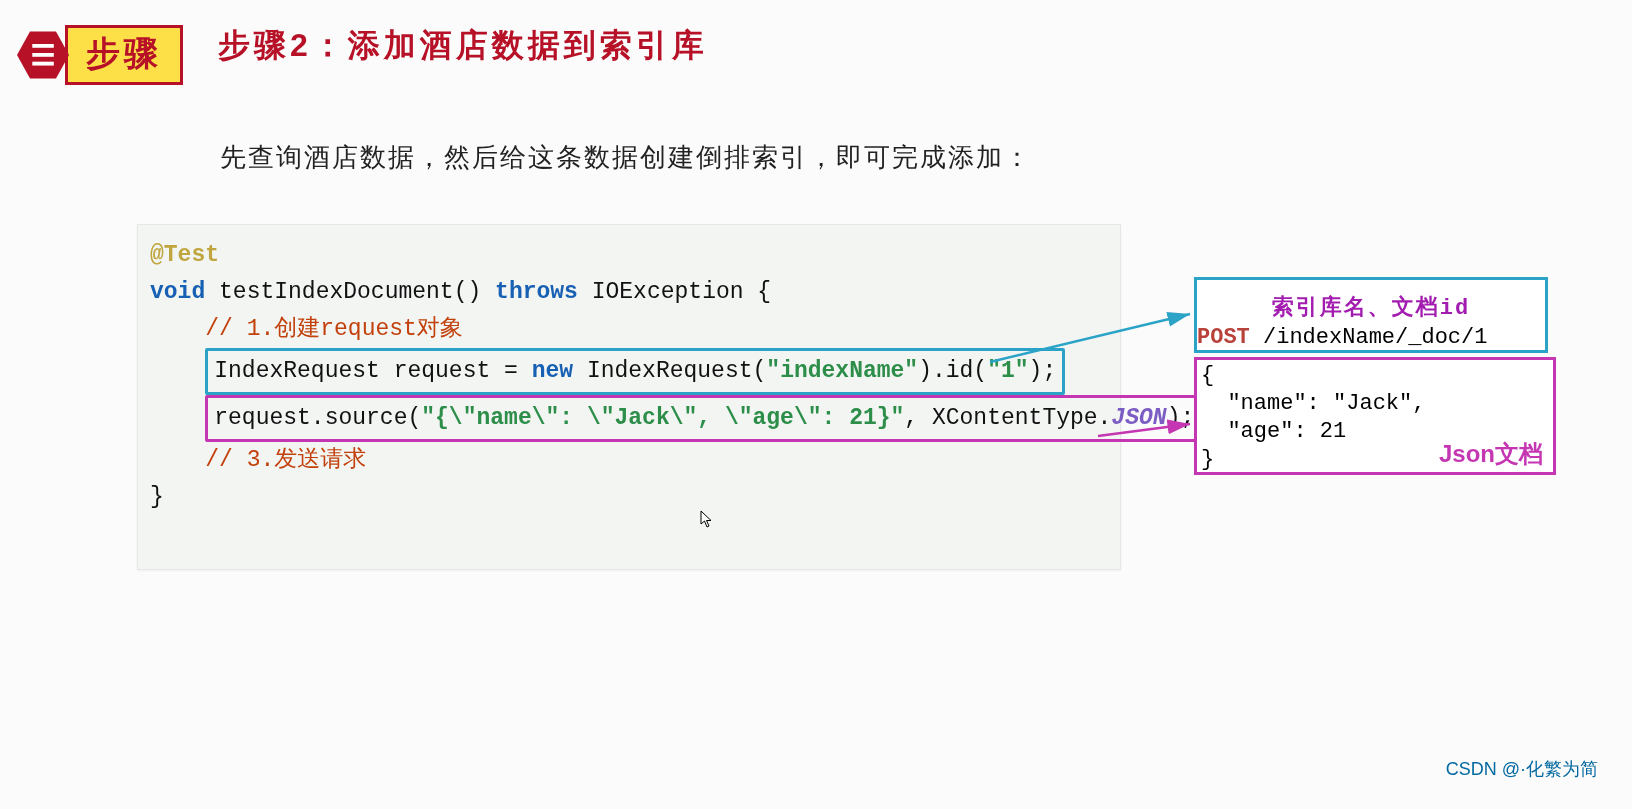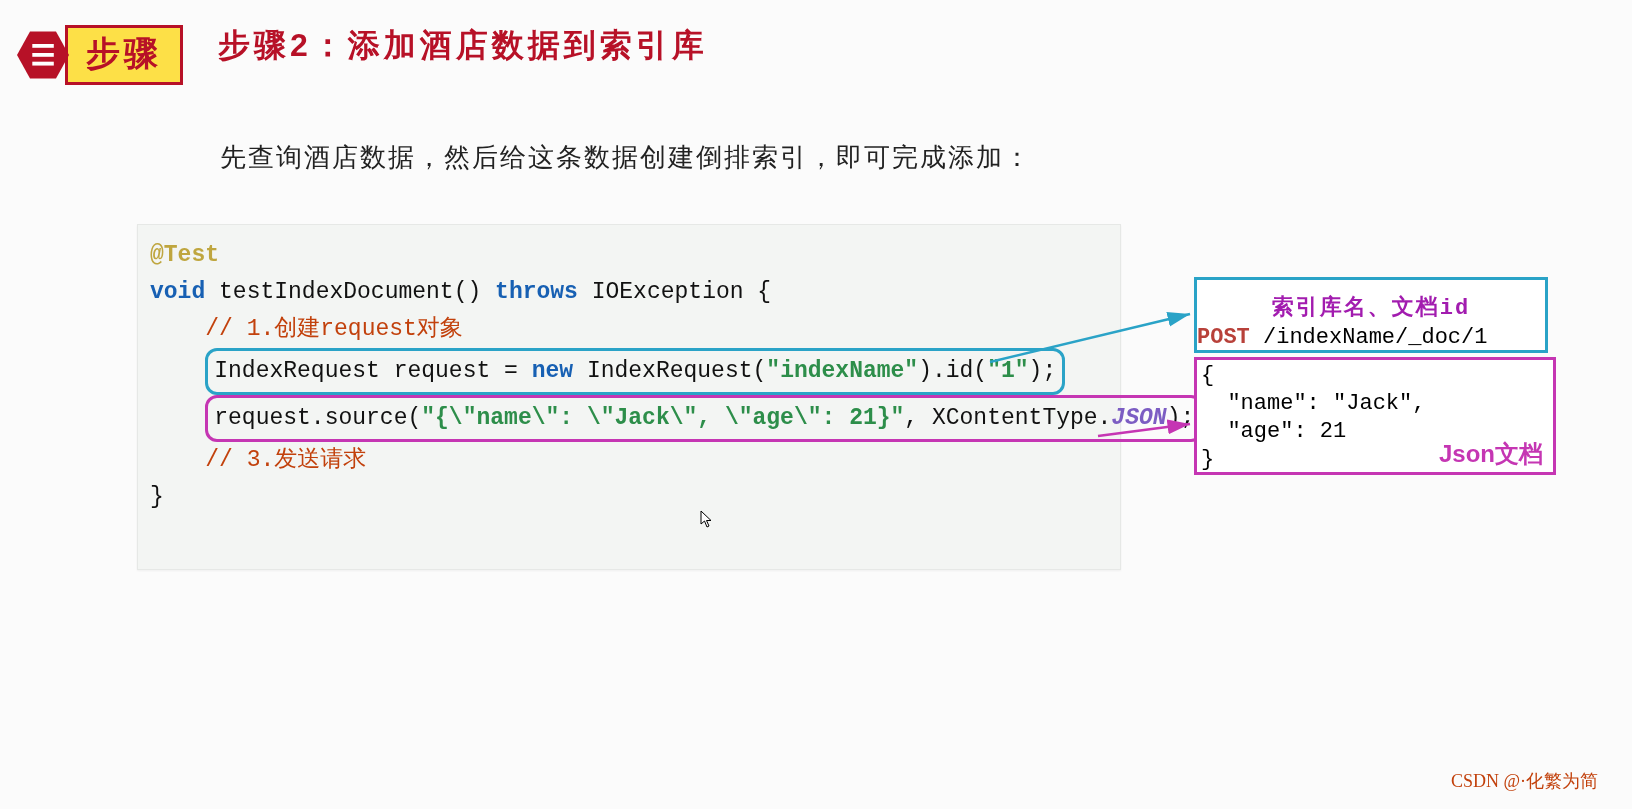--- a/index.html
+++ b/index.html
@@ -10,32 +10,32 @@
   .title{position:absolute;left:218px;top:24px;font-size:32px;font-weight:700;color:#b71127;letter-spacing:4px}
   .subtitle{position:absolute;left:220px;top:140px;font-size:26px;color:#222;letter-spacing:2px}
   .code-block{position:absolute;left:137px;top:224px;width:982px;height:344px;background:#f3f5f3;border:1px solid #e6e8e6;box-shadow:0 1px 2px rgba(0,0,0,.05);font-family:Consolas,"Courier New",monospace;font-size:23px;line-height:37px;color:#111}
   .code-inner{position:absolute;left:12px;top:12px;right:12px}
   .row{white-space:pre}
   .anno{color:#bfa63f;font-style:normal;font-weight:700}
   .kw{color:#1760b3;font-weight:700}
   .str{color:#2d8e4a;font-weight:700}
   .cm{color:#c2410c;}
   .it{color:#7c5dc3;font-style:italic;font-weight:700}
-  .boxed-line{display:inline-block;padding:2px 6px;border-radius:12px}
+  .boxed-line{display:inline-block;padding:2px 6px;border-radius:2px}
   .box-blue{border:3px solid #2aa3c7}
   .box-pink{border:3px solid #c536b3}
   .right-box{position:absolute;border:3px solid;font-family:Consolas,"Courier New",monospace;font-size:22px;line-height:28px;background:#fff}
   #rb1{left:1194px;top:277px;width:348px;height:70px;border-color:#2aa3c7}
   #rb1 .label{color:#a21caf;font-weight:700;text-align:center;font-family:Liberation Mono, monospace;font-size:22px;letter-spacing:2px;margin-top:15px}
   #rb1 .endpoint{margin-top:1px;}
   #rb1 .post{color:#b8413a;font-weight:700}
   #rb2{left:1194px;top:357px;width:348px;height:108px;border-color:#c536b3;padding:2px 4px}
   #rb2 .lbl{position:absolute;right:10px;bottom:4px;color:#c536b3;font-weight:700;font-family:"Microsoft YaHei",sans-serif;font-size:24px}
   svg.arrows{position:absolute;left:0;top:0;overflow:visible;pointer-events:none}
-  .watermark{position:absolute;right:34px;bottom:16px;color:#c2410c;font-size:18px;font-family:Liberation Serif, serif}
+  .watermark{position:absolute;right:34px;bottom:28px;color:#0369a1;font-size:18px;font-family:Liberation Sans, sans-serif}
   .cursor{position:absolute;left:700px;top:510px;font-size:16px;color:#000}
 </style>
 </head>
 <body>
 
 <div class="badge-wrap">
   <div class="hex">
     <span class="hex-inner">☰</span>
   </div>
   <div class="step-box">步骤</div>

